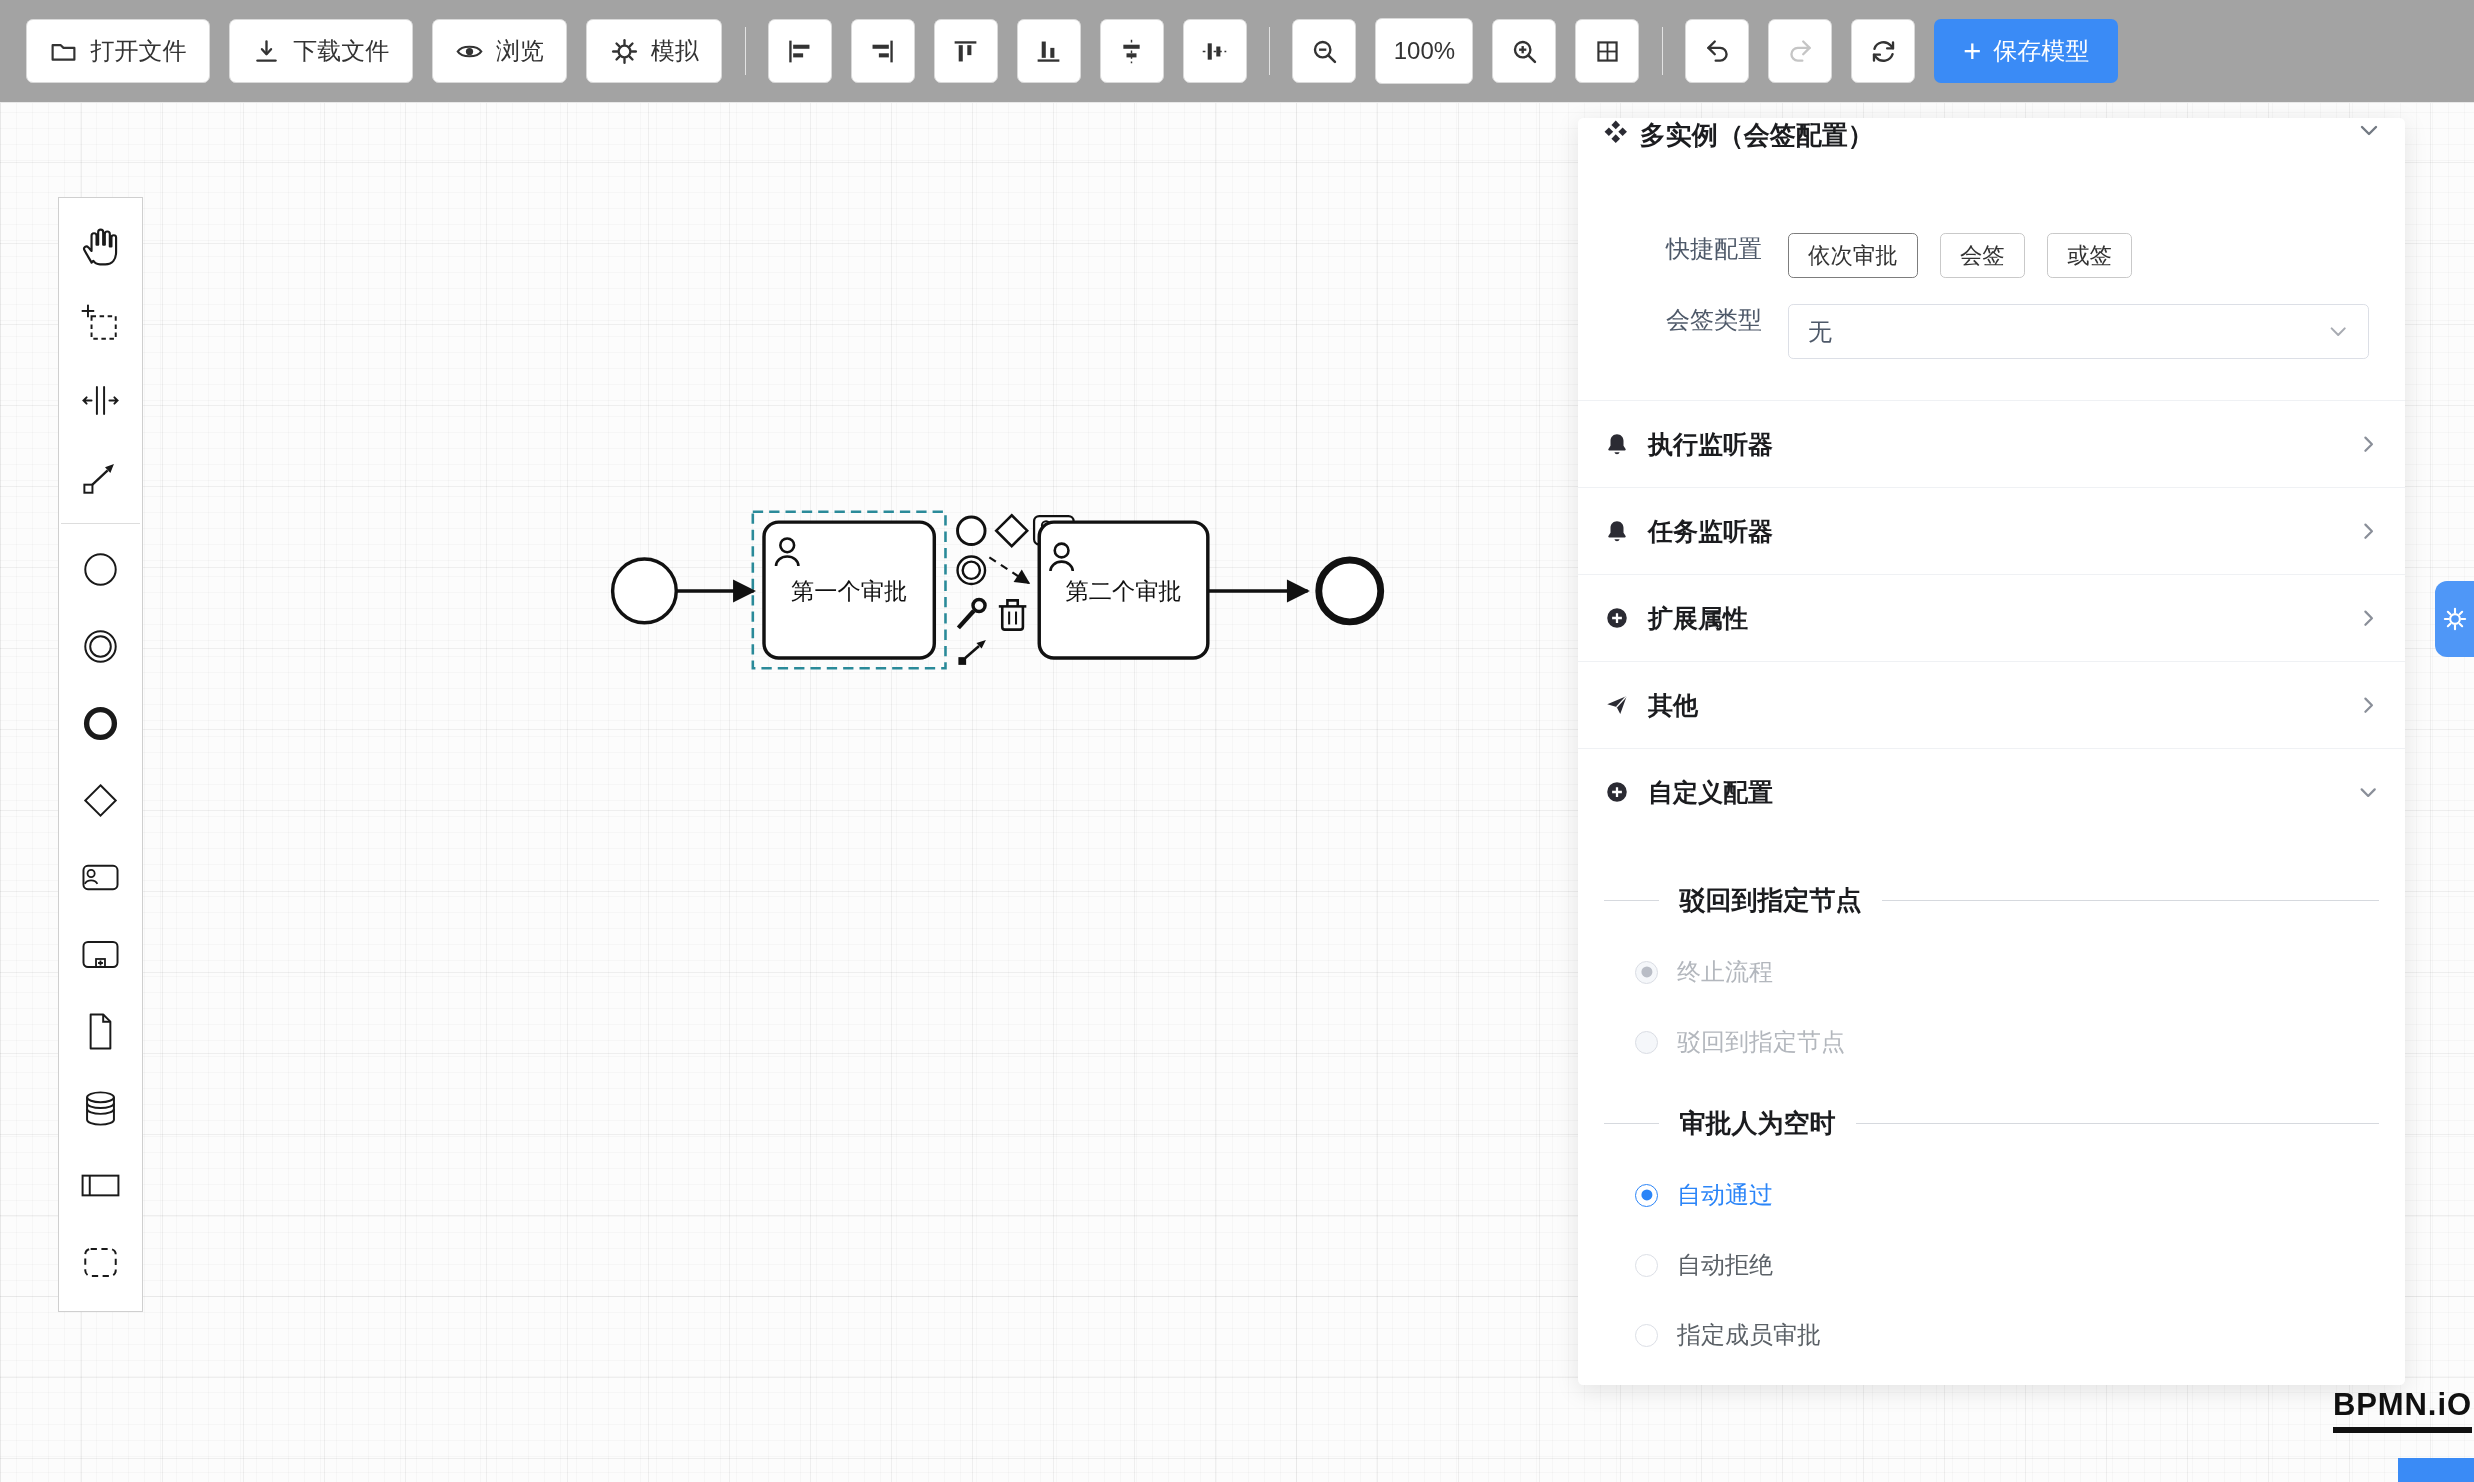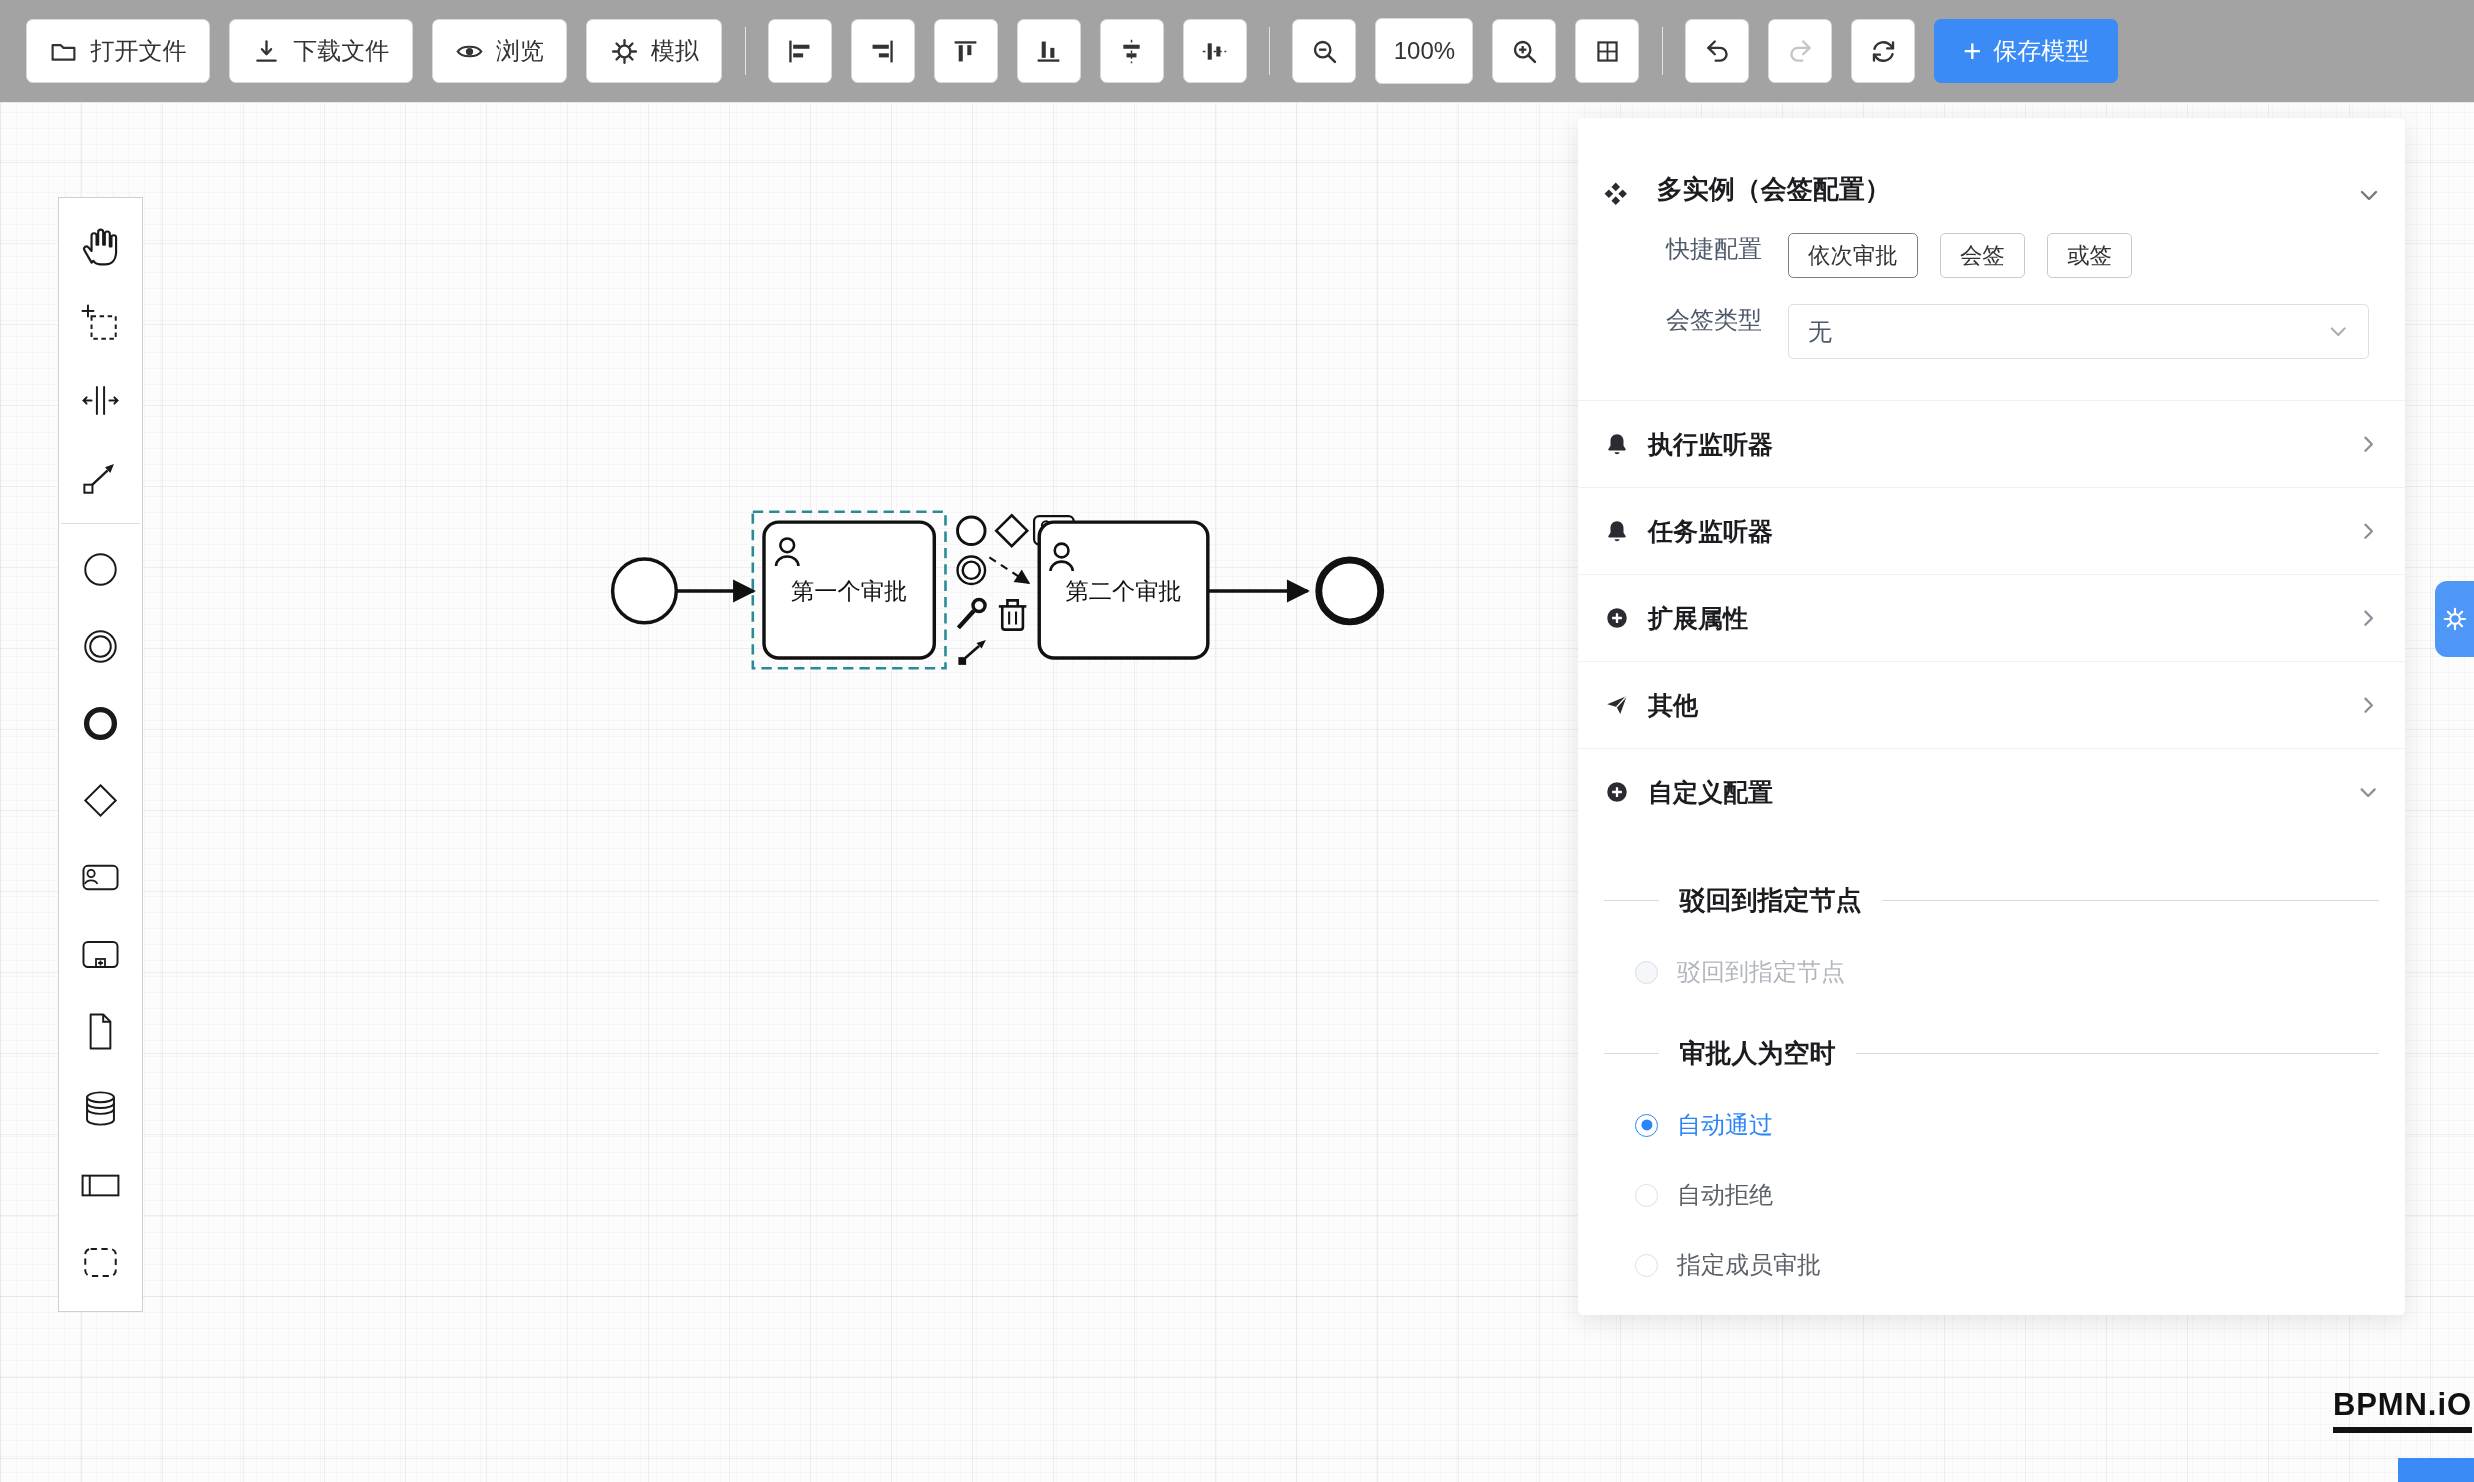--- a/index.html
+++ b/index.html
@@ -48,21 +48,21 @@
   .pal-item{width:77px;height:77px;display:flex;align-items:center;justify-content:center;cursor:pointer;}
   .pal-sep{width:96%;height:0.9px;background:#ddd;margin:6.9px 0;}
   
   #diagram{position:absolute;left:0;top:0;z-index:2;}
   
   .panel{
     position:absolute;left:1578px;top:118px;width:827px;background:#fff;
     border-radius:5.2px;box-shadow:0 5.2px 24px rgba(0,0,0,.10);z-index:6;
     padding-bottom:34px;box-sizing:border-box;
   }
-  .panel-header{display:flex;align-items:flex-end;height:89px;padding:0 24px;cursor:pointer;gap:17px;}
+  .panel-header{display:flex;align-items:flex-start;height:89px;padding:0 24px;cursor:pointer;}
   .panel-title{font-size:26px;font-weight:700;color:#1b1c1f;margin-left:10.3px;}
   .ml-auto{margin-left:auto;}
   .form-row{display:flex;align-items:flex-start;margin:26px 0 0 79px;}
   .form-label{font-size:24px;color:#4e5969;width:105px;text-align:right;margin-right:26px;flex:none;}
   .opt-btn{
     height:45px;padding:4px 19px;border:0.9px solid #c9c9c9;border-radius:5.2px;background:#fff;
     font-size:22.4px;color:#333;font-family:inherit;margin-right:22.4px;cursor:pointer;
   }
   .opt-btn.active{border-color:#7d7d7d;}
   .select-box{
@@ -511,20 +511,24 @@
     </div>
   </div>
 
   <div class="custom-body">
     <div class="text-divider">
       <span class="td-line-s"></span>
       <span class="td-text">驳回到指定节点</span>
       <span class="td-line-l"></span>
     </div>
     <div class="radio-row">
+      <span class="radio disabled checked"></span>
+      <span class="rlabel muted">终止流程</span>
+    </div>
+    <div class="radio-row">
       <span class="radio disabled"></span>
       <span class="rlabel muted">驳回到指定节点</span>
     </div>
 
     <div class="text-divider">
       <span class="td-line-s"></span>
       <span class="td-text">审批人为空时</span>
       <span class="td-line-l"></span>
     </div>
     <div class="radio-row">

